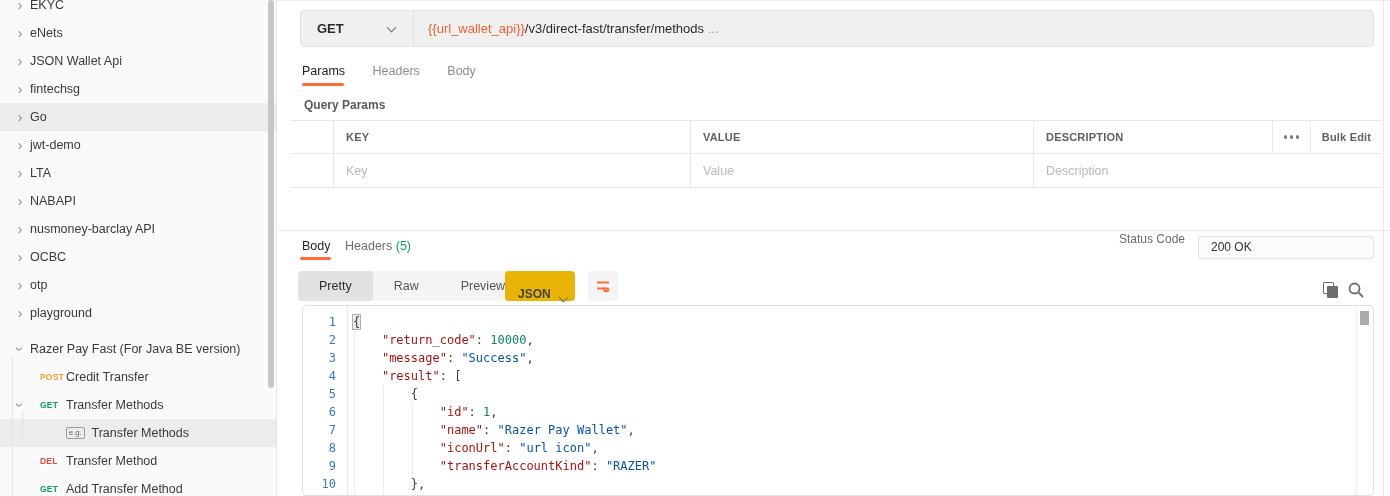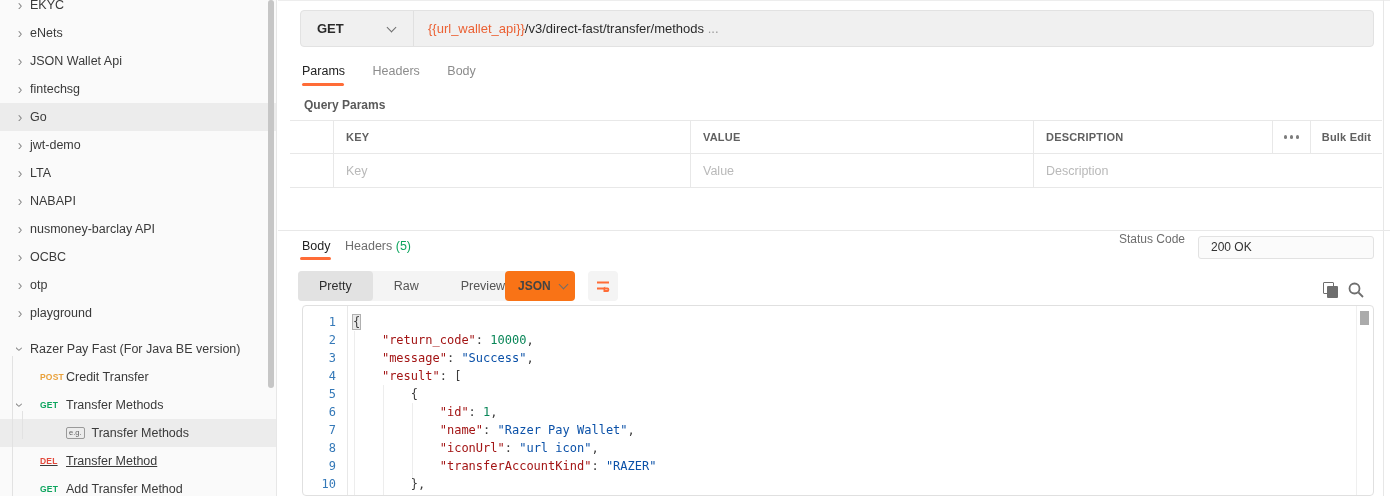--- a/index.html
+++ b/index.html
@@ -87,21 +87,21 @@
   .status-box { position:absolute; left:1198px; top:236px; width:176px; height:23px;
     background:#fbfbfb; border:1px solid #e2e2e2; border-radius:3px; font-size:12px;
     color:#333; line-height:21px; padding-left:12px; cursor:pointer; }
 
   
   .seg { position:absolute; left:298px; top:271px; height:30px; background:#f4f4f4;
     border-radius:4px; display:flex; font-size:12.5px; color:#555; }
   .seg-item { padding:0 21px; line-height:30px; border-radius:4px; cursor:pointer; }
   .seg-item.active { background:#e2e2e2; color:#2d2d2d; }
   .json-dd { position:absolute; left:505px; top:271px; width:70px; height:30px;
-    background:#f97316; border-radius:4px; display:flex; align-items:center;
+    background:#eab308; border-radius:4px; display:flex; align-items:flex-end;
     padding-left:13px; cursor:pointer; }
   .json-txt { font-size:12px; font-weight:600; color:#444; margin-right:9px; }
   .json-dd .dd-chev { margin:-3px 0 0 0; }
   .wrap-btn { position:absolute; left:588px; top:271px; width:30px; height:30px;
     background:#f4f4f4; border-radius:4px; display:flex; align-items:center;
     justify-content:center; cursor:pointer; }
   .copy-btn { position:absolute; left:1321px; top:281px; width:18px; height:18px; cursor:pointer; }
   .copy-back { position:absolute; left:2px; top:1px; width:11px; height:12px;
     border:1.5px solid #6e6e6e; border-radius:1px; }
   .copy-front { position:absolute; left:6px; top:5px; width:11px; height:12px;
@@ -192,21 +192,21 @@
         </div>
         <div class="s-row" style="padding-left: 8px;">
           <span class="chev r-chev open">›</span>
           <span class="mlabel m-GET">GET</span>
           <span class="s-label">Transfer Methods</span>
         </div>
         <div class="s-row selected" style="padding-left: 66px;">
           <span class="eg-box">e.g.</span>
           <span class="s-label">Transfer Methods</span>
         </div>
-        <div class="s-row" style="padding-left: 40px; text-decoration: underline;">
+        <div class="s-row" style="padding-left: 40px;">
           <span class="mlabel m-DEL">DEL</span>
           <span class="s-label">Transfer Method</span>
         </div>
         <div class="s-row" style="padding-left: 40px;">
           <span class="mlabel m-GET">GET</span>
           <span class="s-label">Add Transfer Method</span>
         </div>
       </div>
     <div class="guide g1"></div>
     <div class="guide g2"></div>

